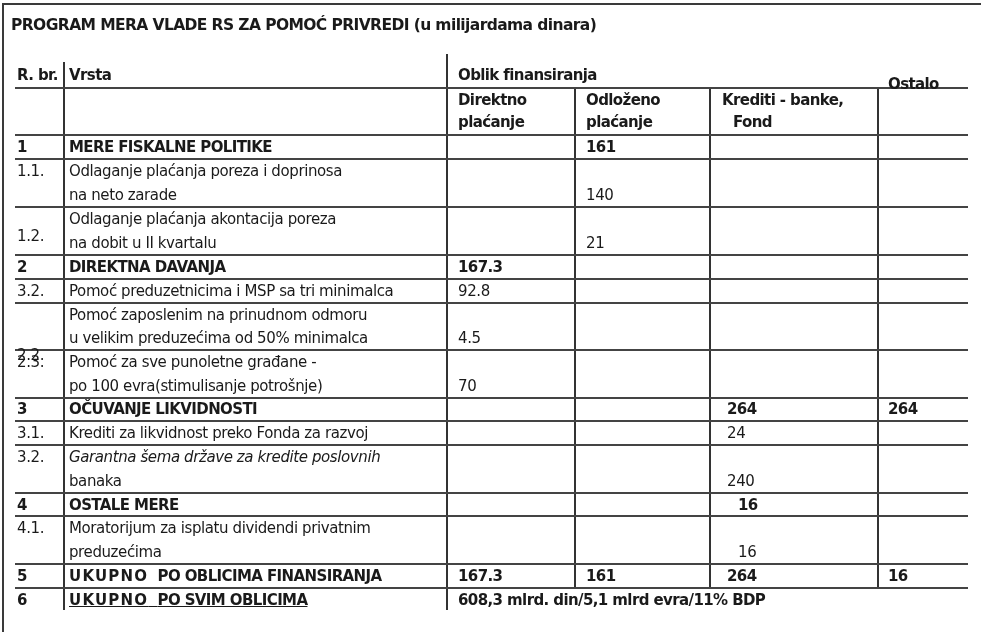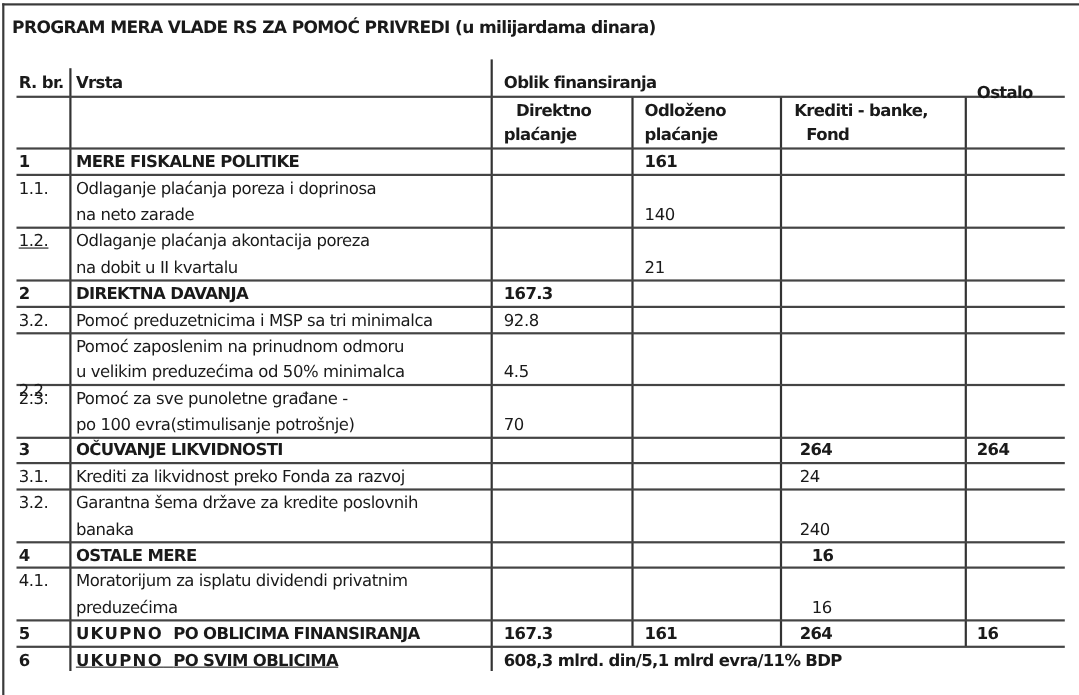--- a/index.html
+++ b/index.html
@@ -56,38 +56,38 @@
   <div class="hline" style="left:15px; top:444px; width:953px;"></div>
   <div class="hline" style="left:15px; top:492px; width:953px;"></div>
   <div class="hline" style="left:15px; top:515px; width:953px;"></div>
   <div class="hline" style="left:15px; top:563px; width:953px;"></div>
   <div class="hline" style="left:15px; top:587px; width:953px;"></div>
 
   <div class="cell b" style="left:17px; top:63px;">R. br.</div>
   <div class="cell b" style="left:69px; top:63px;">Vrsta</div>
   <div class="cell b" style="left:458px; top:63px;">Oblik finansiranja</div>
 
-  <div class="cell b" style="left:469px; top:88px;text-align:right;">Direktno</div>
+  <div class="cell b" style="left:458px; top:88px;text-align:right;">Direktno</div>
   <div class="cell b" style="left:458px; top:110px;">plaćanje</div>
   <div class="cell b" style="left:586px; top:88px;">Odloženo</div>
   <div class="cell b" style="left:586px; top:110px;">plaćanje</div>
   <div class="cell b" style="left:722px; top:88px;">Krediti - banke,</div>
   <div class="cell b" style="left:722px; top:110px;margin-left:11px;">Fond</div>
   <div class="cell b" style="left:888px; top:72px;">Ostalo</div>
 
   <div class="cell b" style="left:17px; top:135px;">1</div>
   <div class="cell b" style="left:69px; top:135px;">MERE FISKALNE POLITIKE</div>
   <div class="cell b" style="left:586px; top:135px;">161</div>
 
   <div class="cell" style="left:17px; top:159px;">1.1.</div>
   <div class="cell" style="left:69px; top:159px;">Odlaganje plaćanja poreza i doprinosa</div>
   <div class="cell" style="left:69px; top:183px;">na neto zarade</div>
   <div class="cell" style="left:586px; top:183px;">140</div>
 
-  <div class="cell" style="left:17px; top:207px;text-decoration:underline;">1.2.</div>
+  <div class="cell" style="left:17px; top:224px;">1.2.</div>
   <div class="cell" style="left:69px; top:207px;">Odlaganje plaćanja akontacija poreza</div>
   <div class="cell" style="left:69px; top:231px;">na dobit u II kvartalu</div>
   <div class="cell" style="left:586px; top:231px;">21</div>
 
   <div class="cell b" style="left:17px; top:255px;">2</div>
   <div class="cell b" style="left:69px; top:255px;">DIREKTNA DAVANJA</div>
   <div class="cell b" style="left:458px; top:255px;">167.3</div>
 
   <div class="cell" style="left:17px; top:279px;">3.2.</div>
   <div class="cell" style="left:69px; top:279px;">Pomoć preduzetnicima i MSP sa tri minimalca</div>
@@ -106,21 +106,21 @@
   <div class="cell b" style="left:17px; top:397px;">3</div>
   <div class="cell b" style="left:69px; top:397px;">OČUVANJE LIKVIDNOSTI</div>
   <div class="cell b" style="left:727px; top:397px;">264</div>
   <div class="cell b" style="left:888px; top:397px;">264</div>
 
   <div class="cell" style="left:17px; top:421px;">3.1.</div>
   <div class="cell" style="left:69px; top:421px;">Krediti za likvidnost preko Fonda za razvoj</div>
   <div class="cell" style="left:727px; top:421px;">24</div>
 
   <div class="cell" style="left:17px; top:445px;">3.2.</div>
-  <div class="cell" style="left:69px; top:445px;">Garantna šema države za kredite poslovnih</div>
+  <div class="cell" style="left:69px; top:445px;font-style:italic;">Garantna šema države za kredite poslovnih</div>
   <div class="cell" style="left:69px; top:469px;">banaka</div>
   <div class="cell" style="left:727px; top:469px;">240</div>
 
   <div class="cell b" style="left:17px; top:493px;">4</div>
   <div class="cell b" style="left:69px; top:493px;">OSTALE MERE</div>
   <div class="cell b" style="left:738px; top:493px;">16</div>
 
   <div class="cell" style="left:17px; top:516px;">4.1.</div>
   <div class="cell" style="left:69px; top:516px;">Moratorijum za isplatu dividendi privatnim</div>
   <div class="cell" style="left:69px; top:540px;">preduzećima</div>

